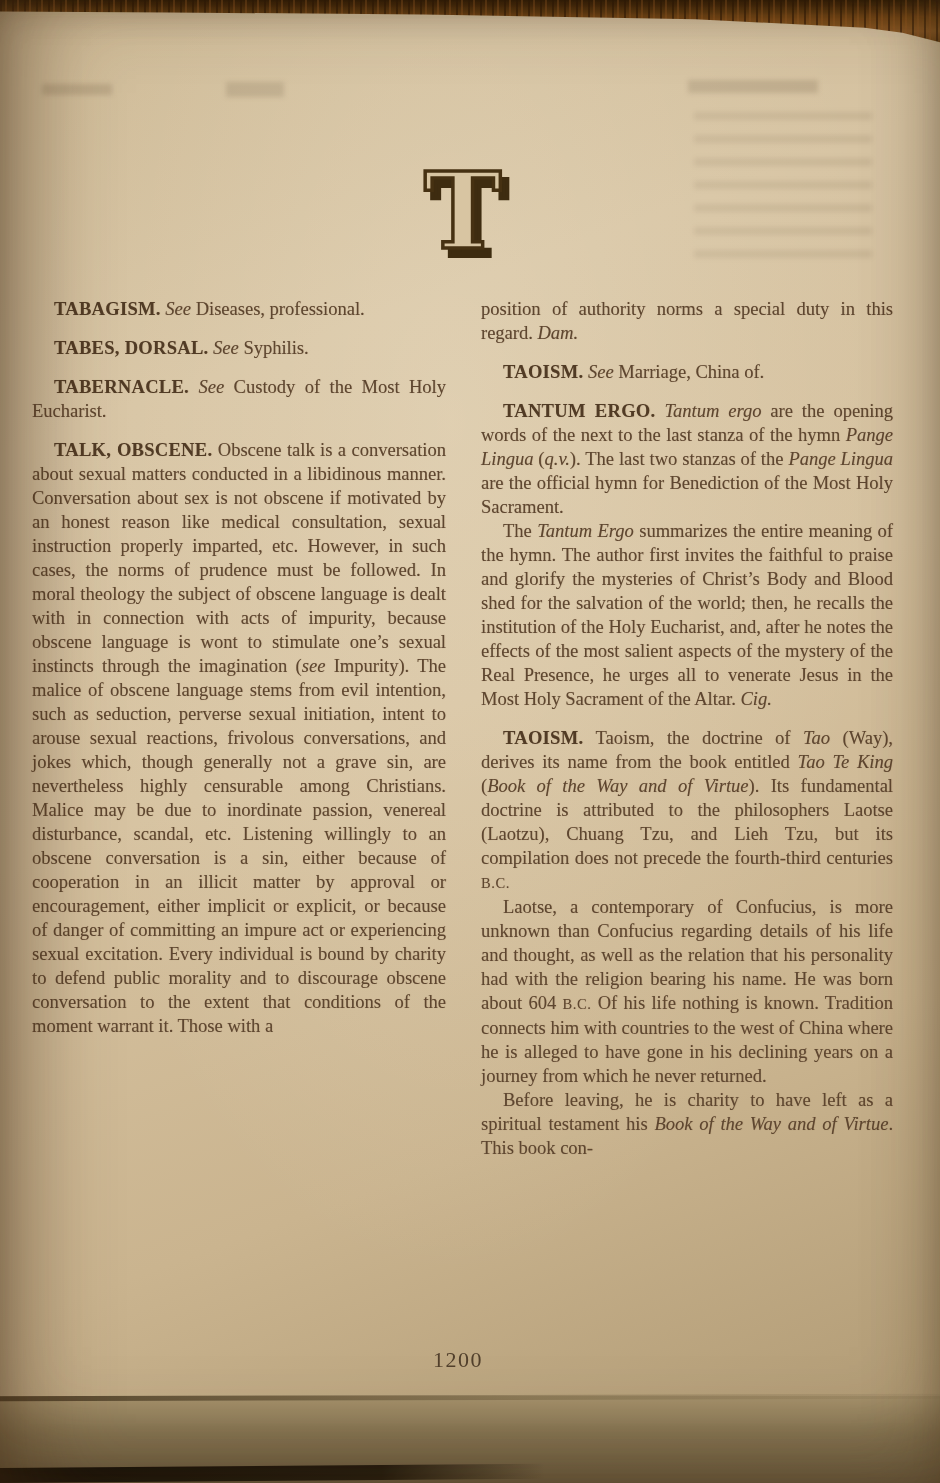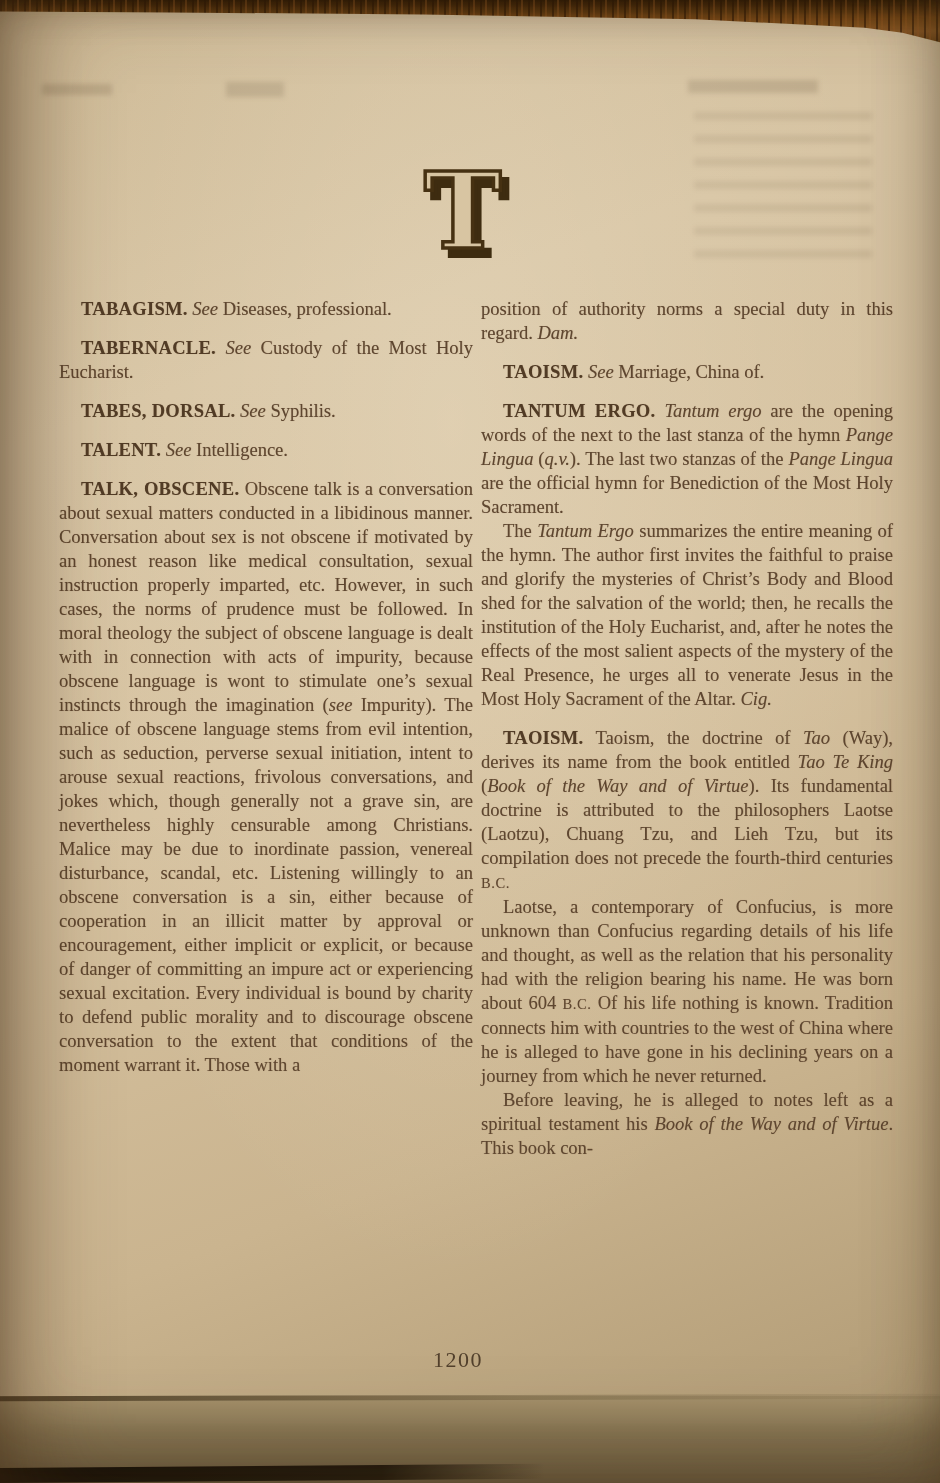--- a/index.html
+++ b/index.html
@@ -50,21 +50,21 @@
   .dc-shadow { left: 7px; top: 8px; color: #3e2c10; -webkit-text-stroke: 4px #3e2c10; text-shadow: 0 0 1px #3e2c10; }
   .dc-face   { left: 0;   top: 0;   color: #d8c5a2; -webkit-text-stroke: 3.5px #463112; }
   
   .col {
     position: absolute; top: 297px; width: 414px;
     font-size: 18.5px; line-height: 24px; color: #5e4630;
     text-shadow: 0.3px 0.3px 0.7px rgba(90,60,30,0.35);
     filter: blur(0.25px);
     z-index: 2;
   }
-  .col-left  { left: 59px; }
+  .col-left  { left: 32px; }
   .col-right { left: 481px; width: 412px; }
   .col p { margin: 0; text-align: justify; text-indent: 22px; }
   .col p.gap { margin-top: 15px; }
   .col p.noindent { text-indent: 0; }
   .s-n { }
   .s-b { font-weight: bold; color: #513b25; letter-spacing: 0.3px; }
   .s-i { font-style: italic; }
   .s-sc { font-size: 0.78em; letter-spacing: 0.6px; }
   
   .page-number {
@@ -112,33 +112,32 @@
     <div class="ghost ghost-c"></div>
     <div class="ghost ghost-lines"></div>
 
     <div class="dropcap">
       <span class="dc dc-shadow">T</span>
       <span class="dc dc-face">T</span>
     </div>
 
     <div class="col col-left">
         <p><span class="s-b">TABAGISM.</span><span class="s-n"> </span><span class="s-i">See</span><span class="s-n"> Diseases, professional.</span></p>
+        <p class="gap"><span class="s-b">TABES, DORSAL.</span><span class="s-n"> </span><span class="s-i">See</span><span class="s-n"> Syphilis.</span></p>
         <p class="gap"><span class="s-b">TABERNACLE.</span><span class="s-n"> </span><span class="s-i">See</span><span class="s-n"> Custody of the Most Holy Eucharist.</span></p>
-        <p class="gap"><span class="s-b">TABES, DORSAL.</span><span class="s-n"> </span><span class="s-i">See</span><span class="s-n"> Syphilis.</span></p>
-        <p class="gap"><span class="s-b">TALENT.</span><span class="s-n"> </span><span class="s-i">See</span><span class="s-n"> Intelligence.</span></p>
         <p class="gap"><span class="s-b">TALK, OBSCENE.</span><span class="s-n"> Obscene talk is a conversation about sexual matters conducted in a libidinous manner. Conversation about sex is not obscene if motivated by an honest reason like medical consultation, sexual instruction properly imparted, etc. However, in such cases, the norms of prudence must be followed. In moral theology the subject of obscene language is dealt with in connection with acts of impurity, because obscene language is wont to stimulate one’s sexual instincts through the imagination (</span><span class="s-i">see</span><span class="s-n"> Impurity). The malice of obscene language stems from evil intention, such as seduction, perverse sexual initiation, intent to arouse sexual reactions, frivolous conversations, and jokes which, though generally not a grave sin, are nevertheless highly censurable among Christians. Malice may be due to inordinate passion, venereal disturbance, scandal, etc. Listening willingly to an obscene conversation is a sin, either because of cooperation in an illicit matter by approval or encouragement, either implicit or explicit, or because of danger of committing an impure act or experiencing sexual excitation. Every individual is bound by charity to defend public morality and to discourage obscene conversation to the extent that conditions of the moment warrant it. Those with a</span></p>
       </div>
     <div class="col col-right">
         <p class="noindent"><span class="s-n">position of authority norms a special duty in this regard. </span><span class="s-i">Dam.</span></p>
         <p class="gap"><span class="s-b">TAOISM.</span><span class="s-n"> </span><span class="s-i">See</span><span class="s-n"> Marriage, China of.</span></p>
         <p class="gap"><span class="s-b">TANTUM ERGO.</span><span class="s-n"> </span><span class="s-i">Tantum ergo</span><span class="s-n"> are the opening words of the next to the last stanza of the hymn </span><span class="s-i">Pange Lingua</span><span class="s-n"> (</span><span class="s-i">q.v.</span><span class="s-n">). The last two stanzas of the </span><span class="s-i">Pange Lingua</span><span class="s-n"> are the official hymn for Benediction of the Most Holy Sacrament.</span></p>
         <p><span class="s-n">The </span><span class="s-i">Tantum Ergo</span><span class="s-n"> summarizes the entire meaning of the hymn. The author first invites the faithful to praise and glorify the mysteries of Christ’s Body and Blood shed for the salvation of the world; then, he recalls the institution of the Holy Eucharist, and, after he notes the effects of the most salient aspects of the mystery of the Real Presence, he urges all to venerate Jesus in the Most Holy Sacrament of the Altar. </span><span class="s-i">Cig.</span></p>
         <p class="gap"><span class="s-b">TAOISM.</span><span class="s-n"> Taoism, the doctrine of </span><span class="s-i">Tao</span><span class="s-n"> (Way), derives its name from the book entitled </span><span class="s-i">Tao Te King</span><span class="s-n"> (</span><span class="s-i">Book of the Way and of Virtue</span><span class="s-n">). Its fundamental doctrine is attributed to the philosophers Laotse (Laotzu), Chuang Tzu, and Lieh Tzu, but its compilation does not precede the fourth-third centuries </span><span class="s-sc">B.C.</span></p>
         <p><span class="s-n">Laotse, a contemporary of Confucius, is more unknown than Confucius regarding details of his life and thought, as well as the relation that his personality had with the religion bearing his name. He was born about 604 </span><span class="s-sc">B.C.</span><span class="s-n"> Of his life nothing is known. Tradition connects him with countries to the west of China where he is alleged to have gone in his declining years on a journey from which he never returned.</span></p>
-        <p><span class="s-n">Before leaving, he is alleged to notes left as a spiritual testament his </span><span class="s-i">Book of the Way and of Virtue</span><span class="s-n">. This book con-</span></p>
+        <p><span class="s-n">Before leaving, he is charity to have left as a spiritual testament his </span><span class="s-i">Book of the Way and of Virtue</span><span class="s-n">. This book con-</span></p>
       </div>
 
     <div class="page-number">1200</div>
   </div>
 
   <div class="page-edge"></div>
   <div class="below-page"></div>
   <div class="wood"></div>
   <div class="bottom-dark"></div>
   <div class="vignette"></div>

